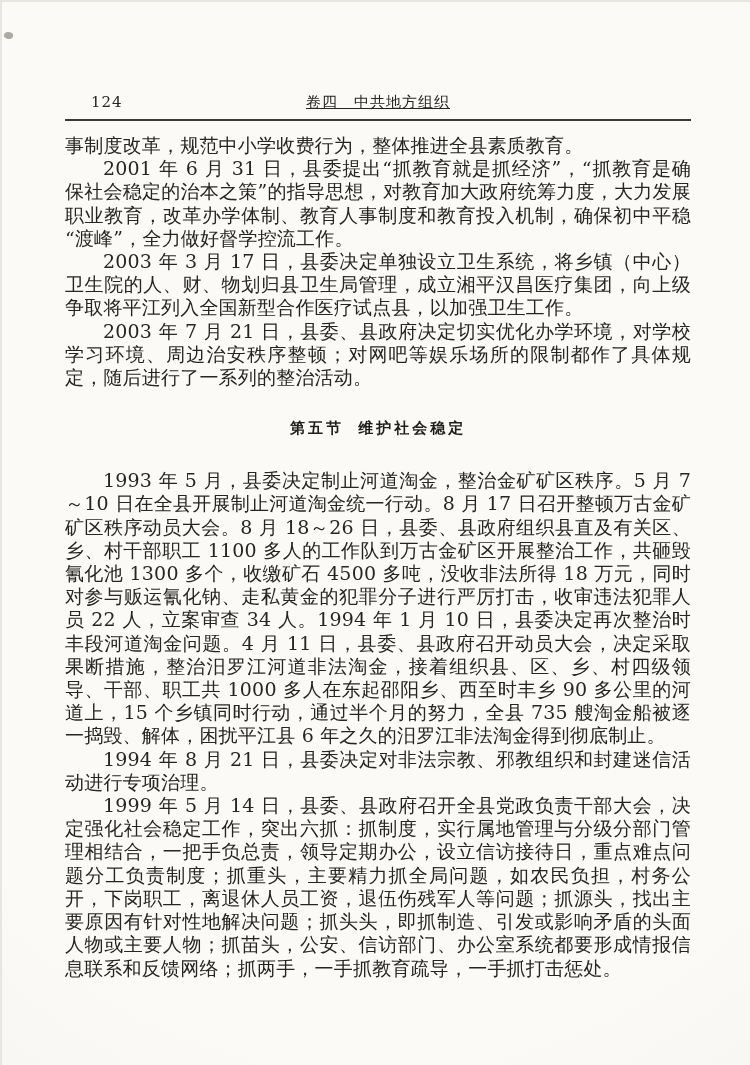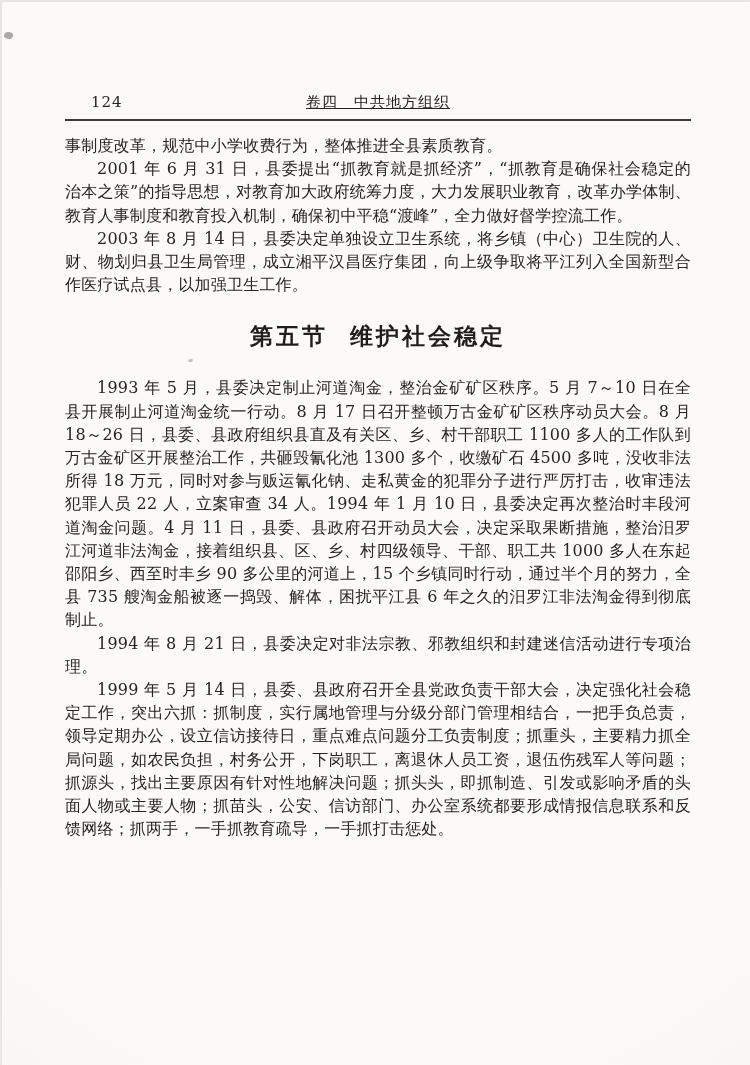--- a/index.html
+++ b/index.html
@@ -52,36 +52,36 @@
     border-top: 2px solid #3c3a37;
     margin: 5px 0 0 0;
     height: 0;
   }
   
   .body-text {
     margin-top: 13px;
   }
   .para {
     margin: 0;
-    font-size: 16px;
+    font-size: 19px;
     line-height: 23.2px;
     text-align: justify;
     text-indent: 2em;
     letter-spacing: 0.2px;
   }
   .para.continuation {
     text-indent: 0;
   }
   
   .section-title {
     margin: 27px 0 25px 0;
     text-align: center;
-    font-family: Liberation Serif, serif;
+    font-family: Liberation Mono, monospace;
     font-weight: bold;
-    font-size: 23px;
+    font-size: 15px;
     line-height: 28px;
     color: #1f1e1c;
     letter-spacing: 3px;
   }
   .section-title .section-gap {
     display: inline-block;
     width: 0.95em;
   }
   
   .speck-a {
@@ -120,21 +120,22 @@
     <div class="running-head">
       <span class="page-number">124</span>
       <span class="head-title">卷四　中共地方组织</span>
     </div>
     <hr class="head-rule">
 
     <div class="body-text">
 
       <p class="para continuation">事制度改革，规范中小学收费行为，整体推进全县素质教育。</p>
       <p class="para">2001 年 6 月 31 日，县委提出“抓教育就是抓经济”，“抓教育是确保社会稳定的治本之策”的指导思想，对教育加大政府统筹力度，大力发展职业教育，改革办学体制、教育人事制度和教育投入机制，确保初中平稳“渡峰”，全力做好督学控流工作。</p>
-      <p class="para">2003 年 8 月 14 日，县委决定单独设立卫生系统，将乡镇（中心）卫生院的人、财、物划归县卫生局管理，成立湘平汉昌医疗集团，向上级争取将平江列入全国新型合作医疗试点县，以加强卫生工作。</p>
+      <p class="para">2003 年 3 月 17 日，县委决定单独设立卫生系统，将乡镇（中心）卫生院的人、财、物划归县卫生局管理，成立湘平汉昌医疗集团，向上级争取将平江列入全国新型合作医疗试点县，以加强卫生工作。</p>
+      <p class="para">2003 年 7 月 21 日，县委、县政府决定切实优化办学环境，对学校学习环境、周边治安秩序整顿；对网吧等娱乐场所的限制都作了具体规定，随后进行了一系列的整治活动。</p>
 
       <h2 class="section-title">
         <span>第五节</span><span class="section-gap"></span><span>维护社会稳定</span>
       </h2>
 
       <p class="para">1993 年 5 月，县委决定制止河道淘金，整治金矿矿区秩序。5 月 7～10 日在全县开展制止河道淘金统一行动。8 月 17 日召开整顿万古金矿矿区秩序动员大会。8 月 18～26 日，县委、县政府组织县直及有关区、乡、村干部职工 1100 多人的工作队到万古金矿区开展整治工作，共砸毁氰化池 1300 多个，收缴矿石 4500 多吨，没收非法所得 18 万元，同时对参与贩运氰化钠、走私黄金的犯罪分子进行严厉打击，收审违法犯罪人员 22 人，立案审查 34 人。1994 年 1 月 10 日，县委决定再次整治时丰段河道淘金问题。4 月 11 日，县委、县政府召开动员大会，决定采取果断措施，整治汨罗江河道非法淘金，接着组织县、区、乡、村四级领导、干部、职工共 1000 多人在东起邵阳乡、西至时丰乡 90 多公里的河道上，15 个乡镇同时行动，通过半个月的努力，全县 735 艘淘金船被逐一捣毁、解体，困扰平江县 6 年之久的汨罗江非法淘金得到彻底制止。</p>
       <p class="para">1994 年 8 月 21 日，县委决定对非法宗教、邪教组织和封建迷信活动进行专项治理。</p>
       <p class="para">1999 年 5 月 14 日，县委、县政府召开全县党政负责干部大会，决定强化社会稳定工作，突出六抓：抓制度，实行属地管理与分级分部门管理相结合，一把手负总责，领导定期办公，设立信访接待日，重点难点问题分工负责制度；抓重头，主要精力抓全局问题，如农民负担，村务公开，下岗职工，离退休人员工资，退伍伤残军人等问题；抓源头，找出主要原因有针对性地解决问题；抓头头，即抓制造、引发或影响矛盾的头面人物或主要人物；抓苗头，公安、信访部门、办公室系统都要形成情报信息联系和反馈网络；抓两手，一手抓教育疏导，一手抓打击惩处。</p>
 
     </div>

